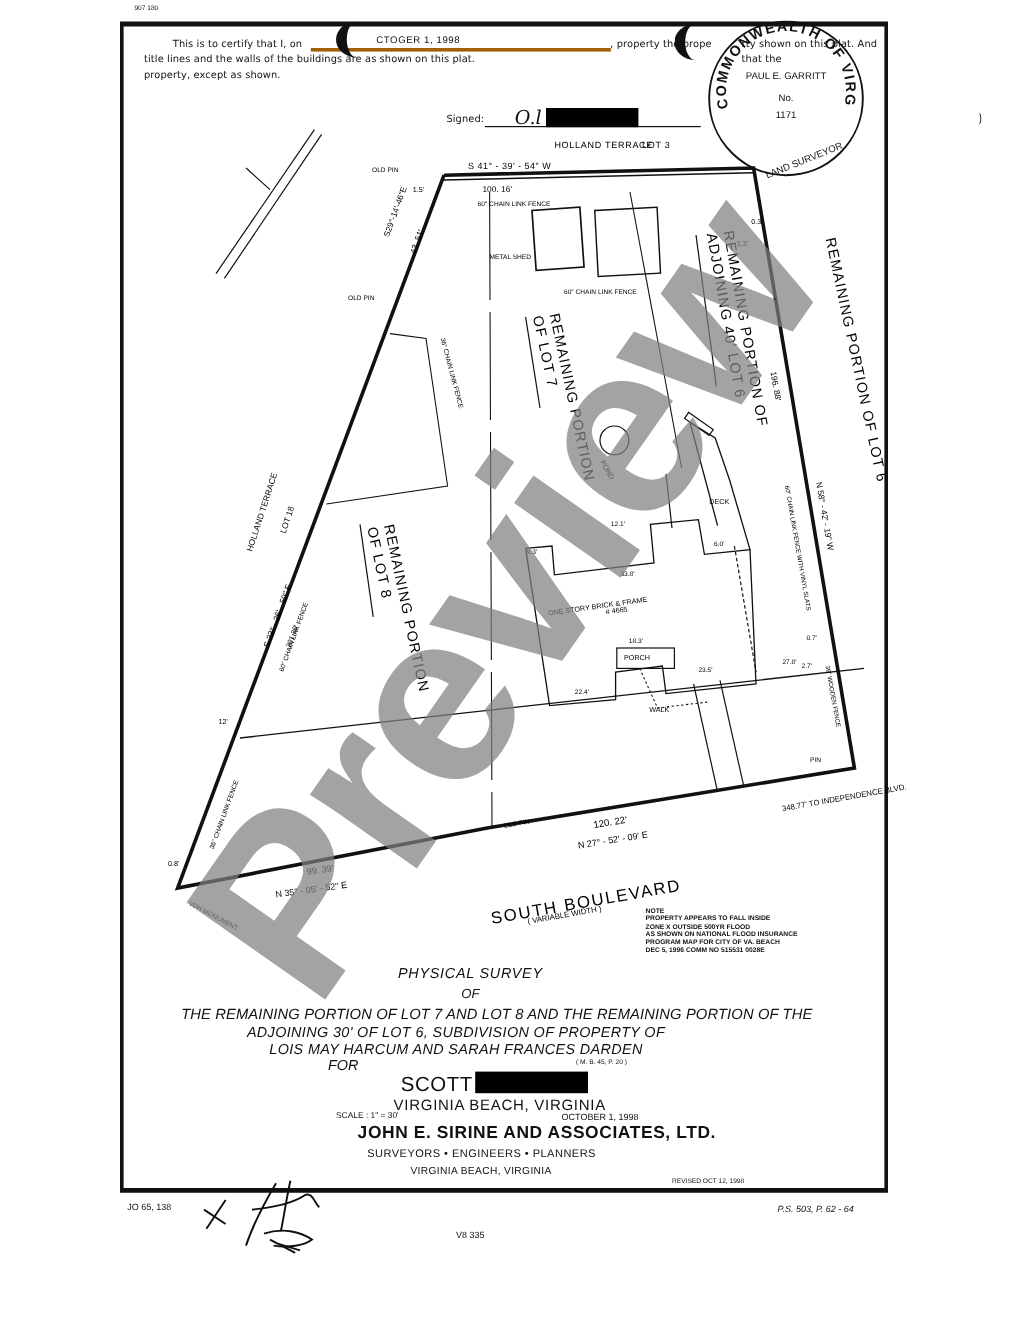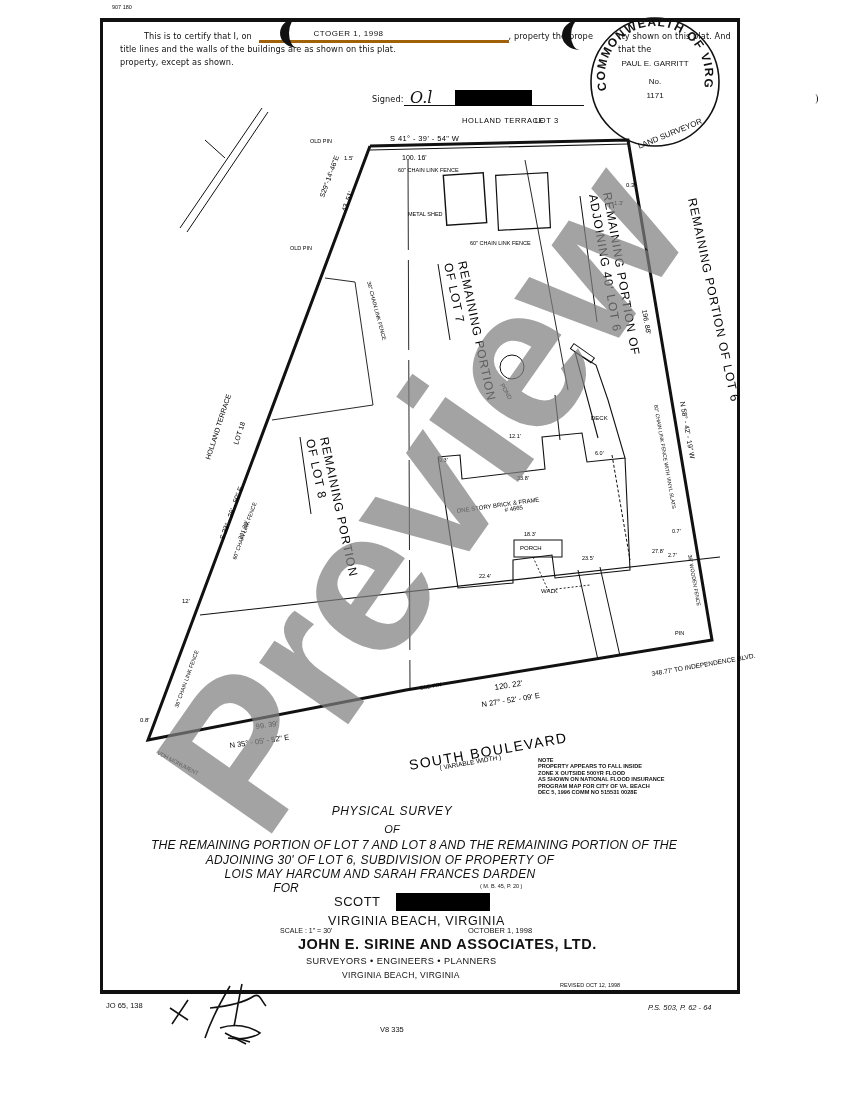--- a/index.html
+++ b/index.html
@@ -31,21 +31,21 @@
   </div>
   <div>title lines and the walls of the buildings are as shown on this plat.</div>
   <div>property, except as shown.</div>
 </div>
 
 <div class="abs" style="left:280px;top:18px;width:26px;height:30px;border-left:9px solid #111;border-radius:50%;"></div>
 <div class="abs" style="left:562px;top:20px;width:26px;height:30px;border-left:9px solid #111;border-radius:50%;"></div>
 
 <div class="abs cert" style="left:372px;top:93px;">Signed:</div>
 <div class="abs" style="left:404px;top:105px;width:180px;border-bottom:1px solid #111;"></div>
-<div class="abs hand" style="left:410px;top:88px;font-size:16px;">O.l</div>
+<div class="abs hand" style="left:429px;top:88px;font-size:16px;">O.l</div>
 <div class="redact" style="left:455px;top:90px;width:77px;height:16px;"></div>
 
 <svg class="abs" style="left:585px;top:12px;" width="140" height="140" viewBox="0 0 140 140">
   <defs>
     <path id="sealArc" d="M 22,78 A 50,50 0 1,1 118,78"></path>
   </defs>
   <circle cx="70" cy="70" r="64" fill="none" stroke="#111" stroke-width="1.6"></circle>
   <text font-size="12" font-weight="bold" letter-spacing="1.2" fill="#111"><textPath href="#sealArc">COMMONWEALTH OF VIRGINIA</textPath></text>
   <text x="70" y="54" font-size="8" text-anchor="middle" fill="#111">PAUL E. GARRITT</text>
   <text x="70" y="72" font-size="8" text-anchor="middle" fill="#111">No.</text>
@@ -170,21 +170,21 @@
   <div>DEC 5, 1996 COMM NO 515531 0028E</div>
 </div>
 
 <div class="abs title" style="top:804px;font-size:12px;letter-spacing:0.6px;">PHYSICAL    SURVEY</div>
 <div class="abs title" style="top:823px;font-size:11px;">OF</div>
 <div class="abs title" style="top:838px;font-size:12.3px;left:104px;width:620px;letter-spacing:0.1px;">THE REMAINING PORTION OF LOT 7 AND LOT 8 AND THE REMAINING PORTION OF THE</div>
 <div class="abs title" style="top:853px;font-size:12px;left:88px;letter-spacing:0.3px;">ADJOINING 30' OF LOT 6, SUBDIVISION OF PROPERTY OF</div>
 <div class="abs title" style="top:867px;font-size:12px;left:88px;letter-spacing:0.3px;">LOIS MAY HARCUM AND SARAH FRANCES DARDEN</div>
 <div class="abs title" style="top:881px;font-size:12px;left:-6px;">FOR</div>
 <div class="abs mono" style="left:480px;top:883px;font-size:5.5px;">( M. B. 45, P. 20 )</div>
-<div class="abs mono" style="left:334px;top:894px;font-size:13px;letter-spacing:0.5px;">SCOTT</div>
+<div class="abs mono" style="left:334px;top:894px;font-size:17px;letter-spacing:0.5px;">SCOTT</div>
 <div class="abs redact" style="left:396px;top:893px;width:94px;height:18px;"></div>
 <div class="abs mono" style="left:328px;top:914px;font-size:12.5px;letter-spacing:0.6px;">VIRGINIA BEACH, VIRGINIA</div>
 <div class="abs mono" style="left:280px;top:927px;font-size:7px;">SCALE : 1" = 30'</div>
 <div class="abs mono" style="left:468px;top:926px;font-size:7.5px;">OCTOBER 1, 1998</div>
 <div class="abs mono" style="left:274px;top:936px;font-size:14.5px;letter-spacing:0.5px;font-weight:bold;margin-left:24px;">JOHN E. SIRINE AND ASSOCIATES, LTD.</div>
 <div class="abs mono" style="left:306px;top:956px;font-size:9.2px;letter-spacing:0.4px;">SURVEYORS  •  ENGINEERS  •  PLANNERS</div>
 <div class="abs mono" style="left:342px;top:970px;font-size:8.5px;letter-spacing:0.3px;">VIRGINIA BEACH, VIRGINIA</div>
 <div class="abs mono" style="left:560px;top:982px;font-size:5.5px;">REVISED OCT 12, 1998</div>
 
 <div class="abs mono" style="left:106px;top:1001px;font-size:7.5px;">JO 65, 138</div>

